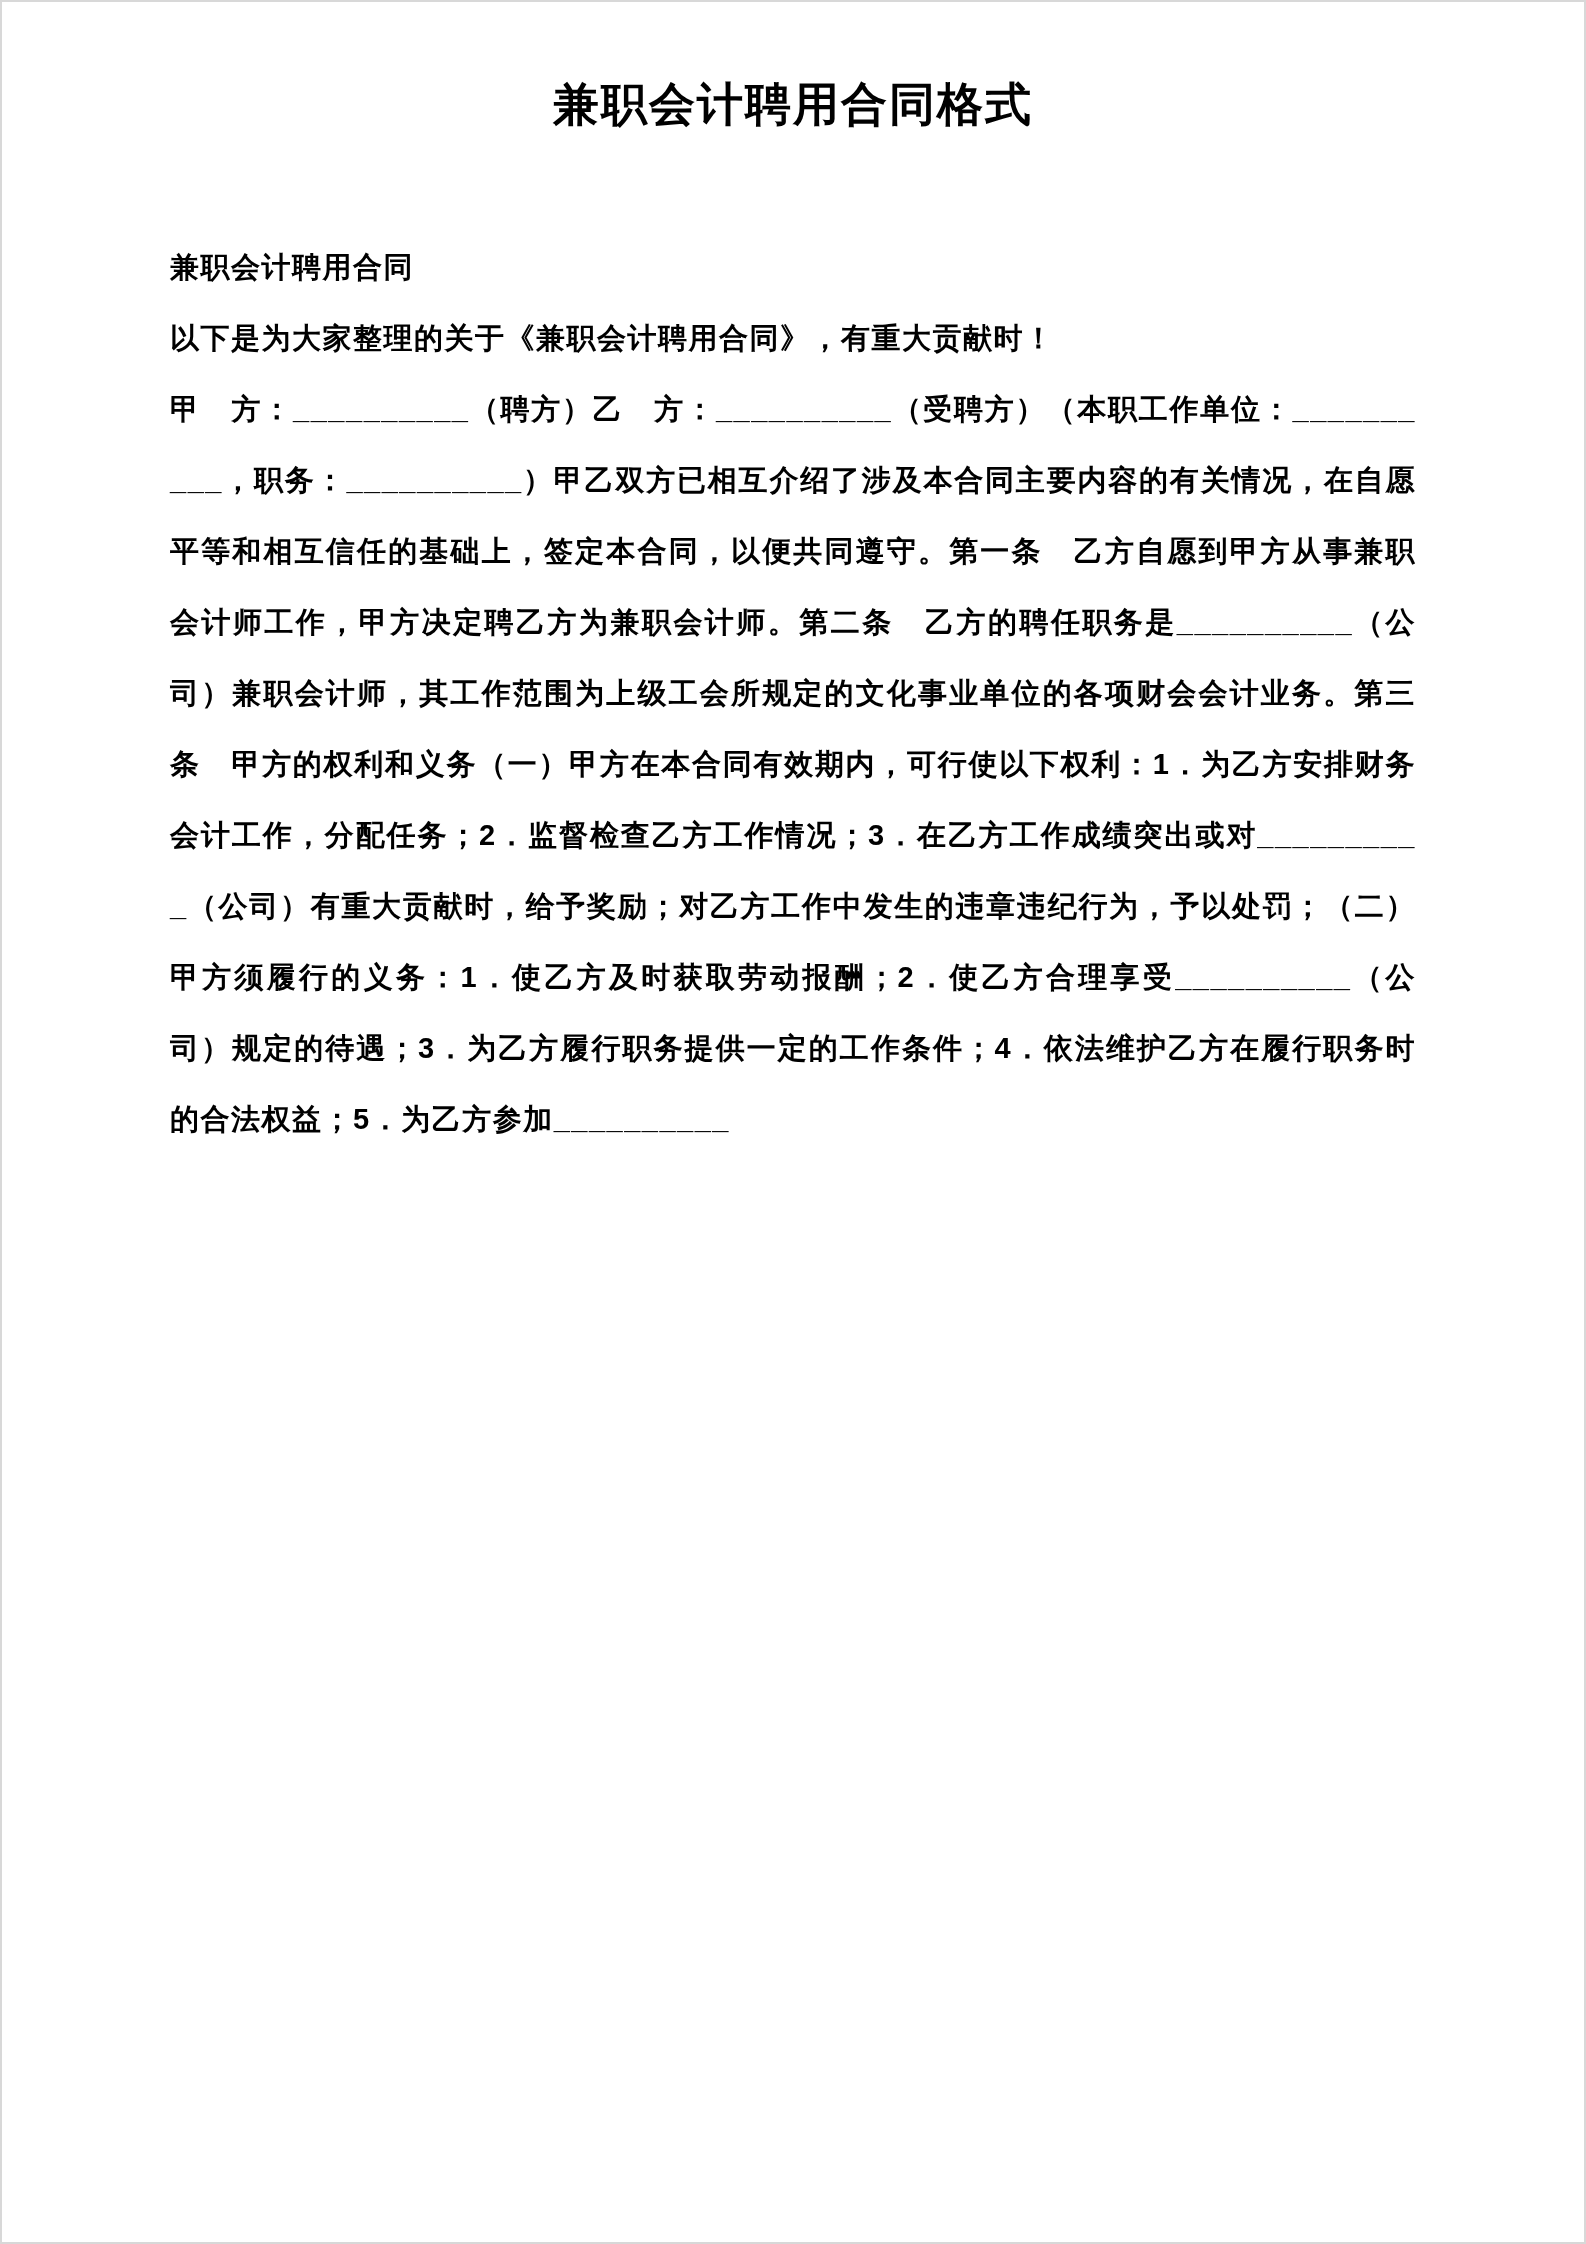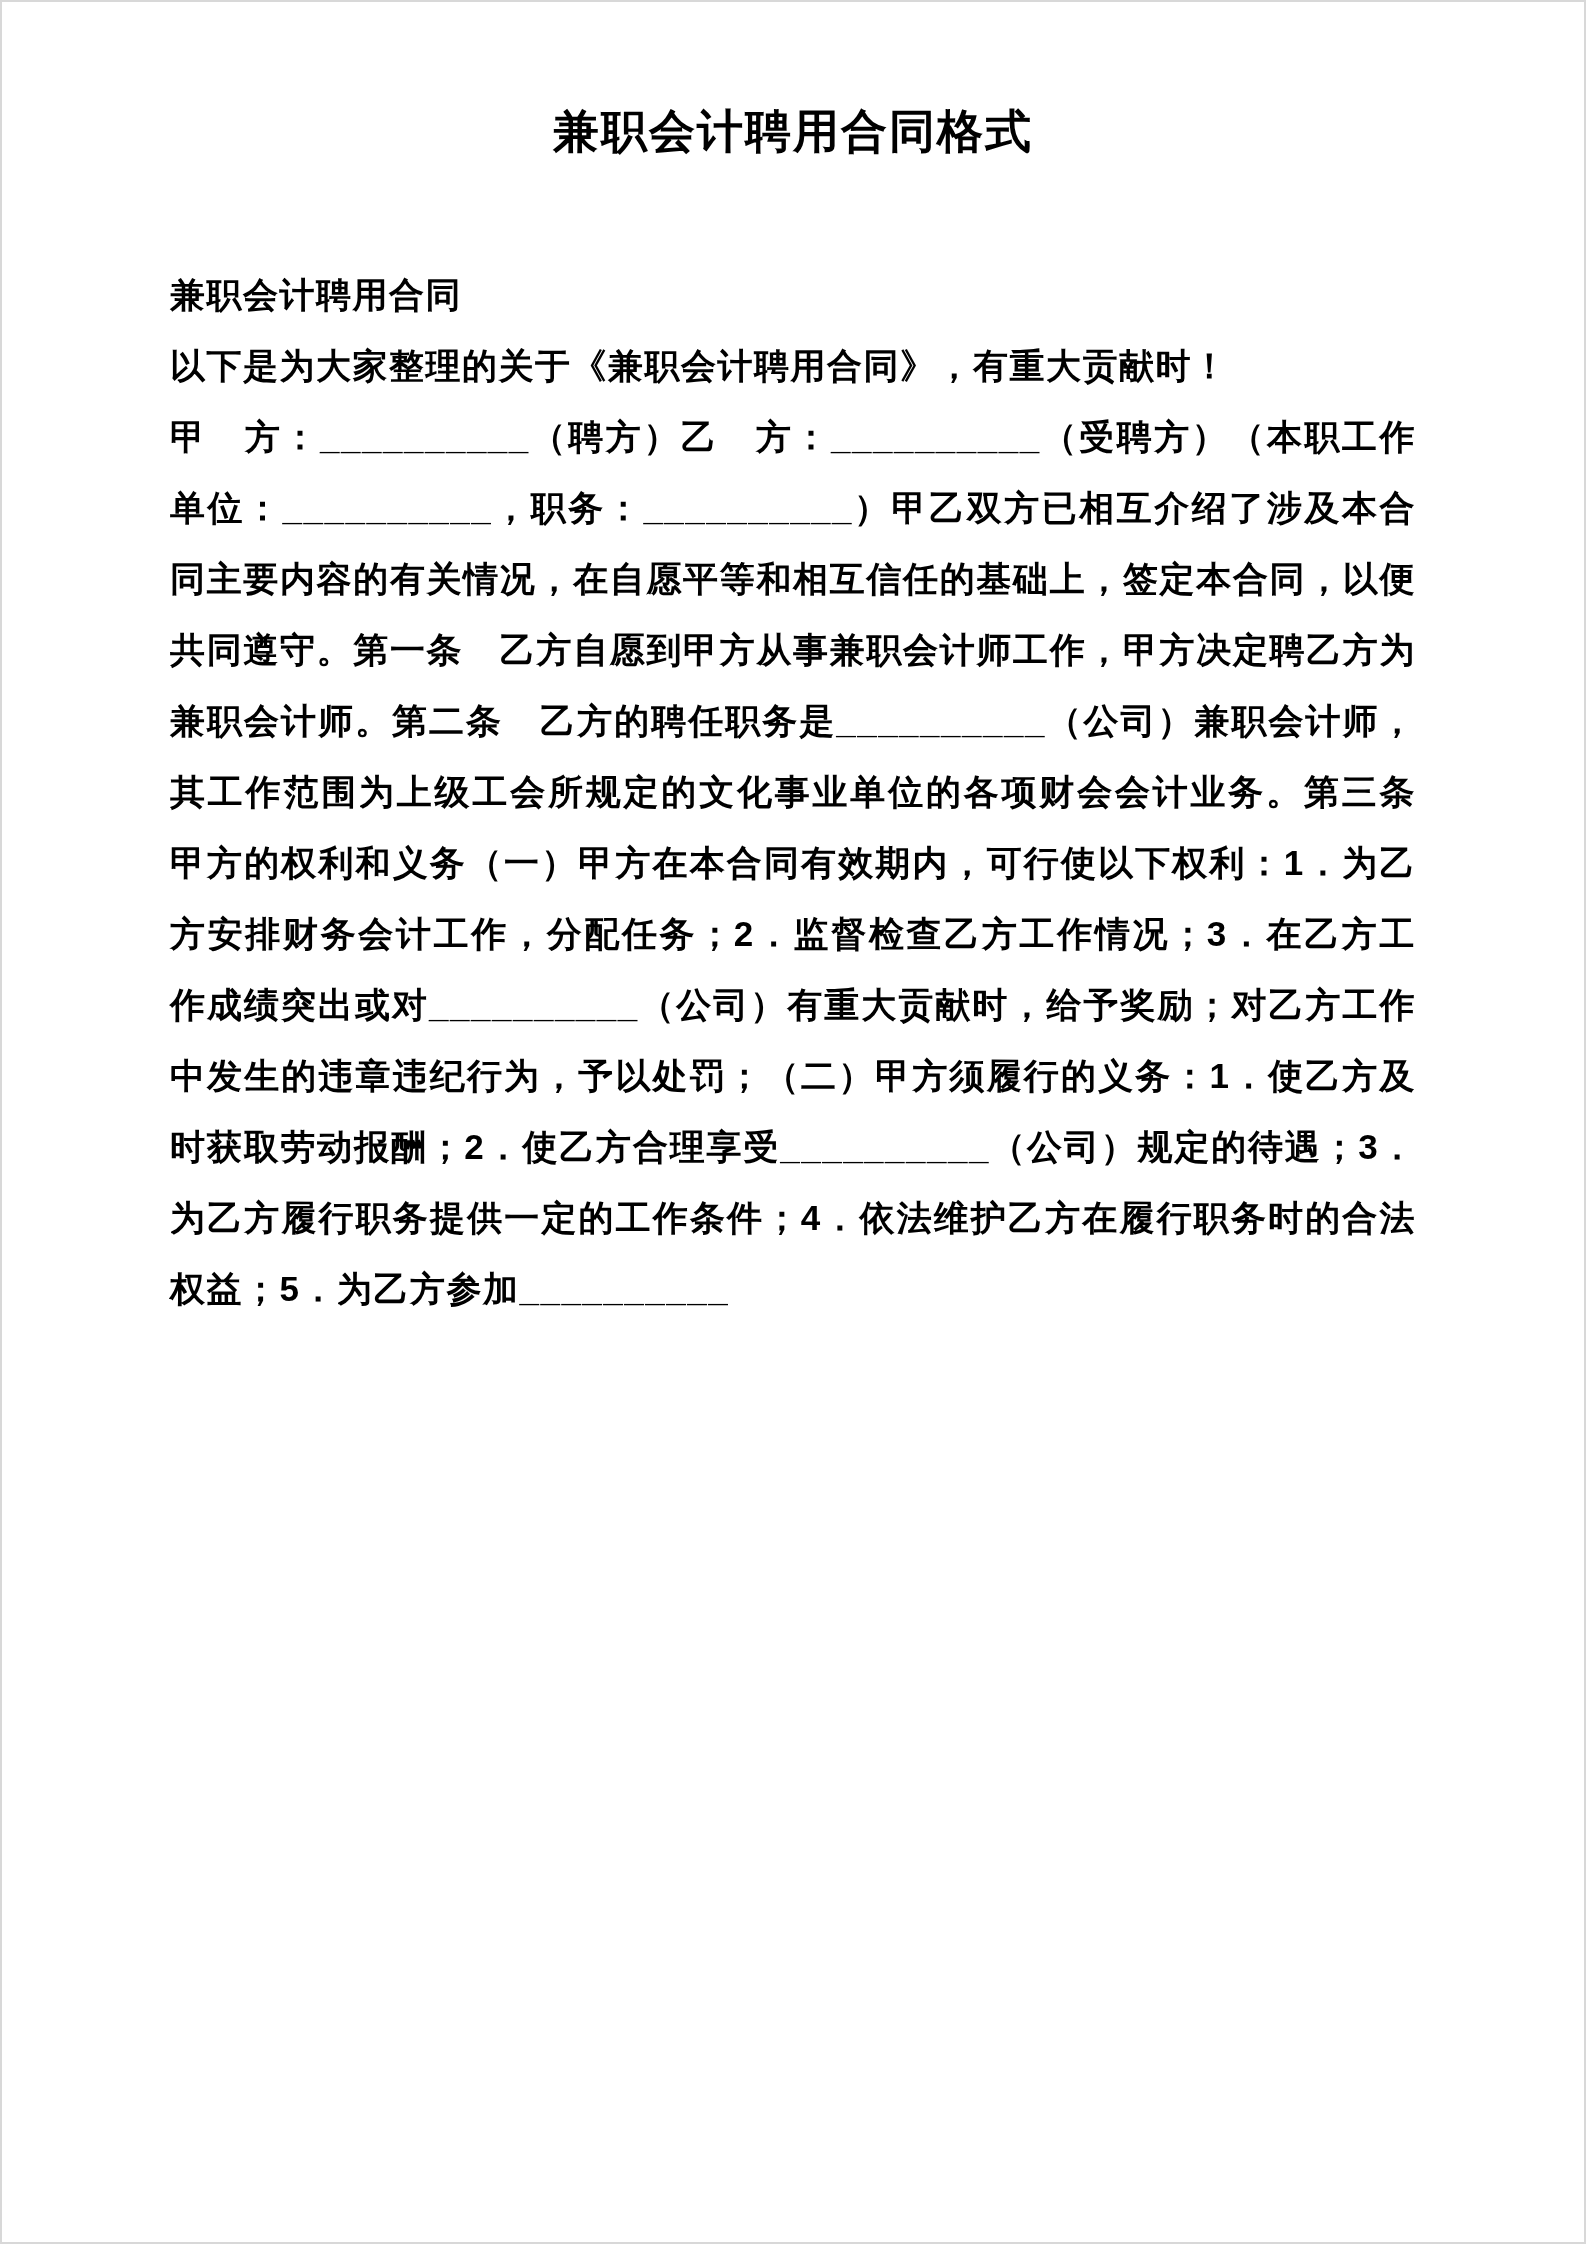--- a/index.html
+++ b/index.html
@@ -7,36 +7,36 @@
     padding: 0;
     background: #ffffff;
   }
   .page {
     position: relative;
     width: 1586px;
     height: 2244px;
     box-sizing: border-box;
     background: #ffffff;
     border: 2px solid #d8d8d8;
-    padding: 99px 168px 0 168px;
+    padding: 72px 168px 0 168px;
     font-family: "Liberation Sans", "DejaVu Sans", sans-serif;
     color: #000000;
     overflow: hidden;
   }
   .doc-title {
     margin: 0 0 96px 0;
     text-align: center;
     font-size: 46px;
     font-weight: 700;
     letter-spacing: 2px;
     color: #000000;
   }
   .doc-body p {
     margin: 0;
-    font-size: 35px;
+    font-size: 29px;
     font-weight: 700;
     line-height: 71px;
     text-align: justify;
     text-justify: inter-ideograph;
     letter-spacing: 1.5px;
     color: #000000;
     word-break: break-all;
   }
 </style>
 </head>

